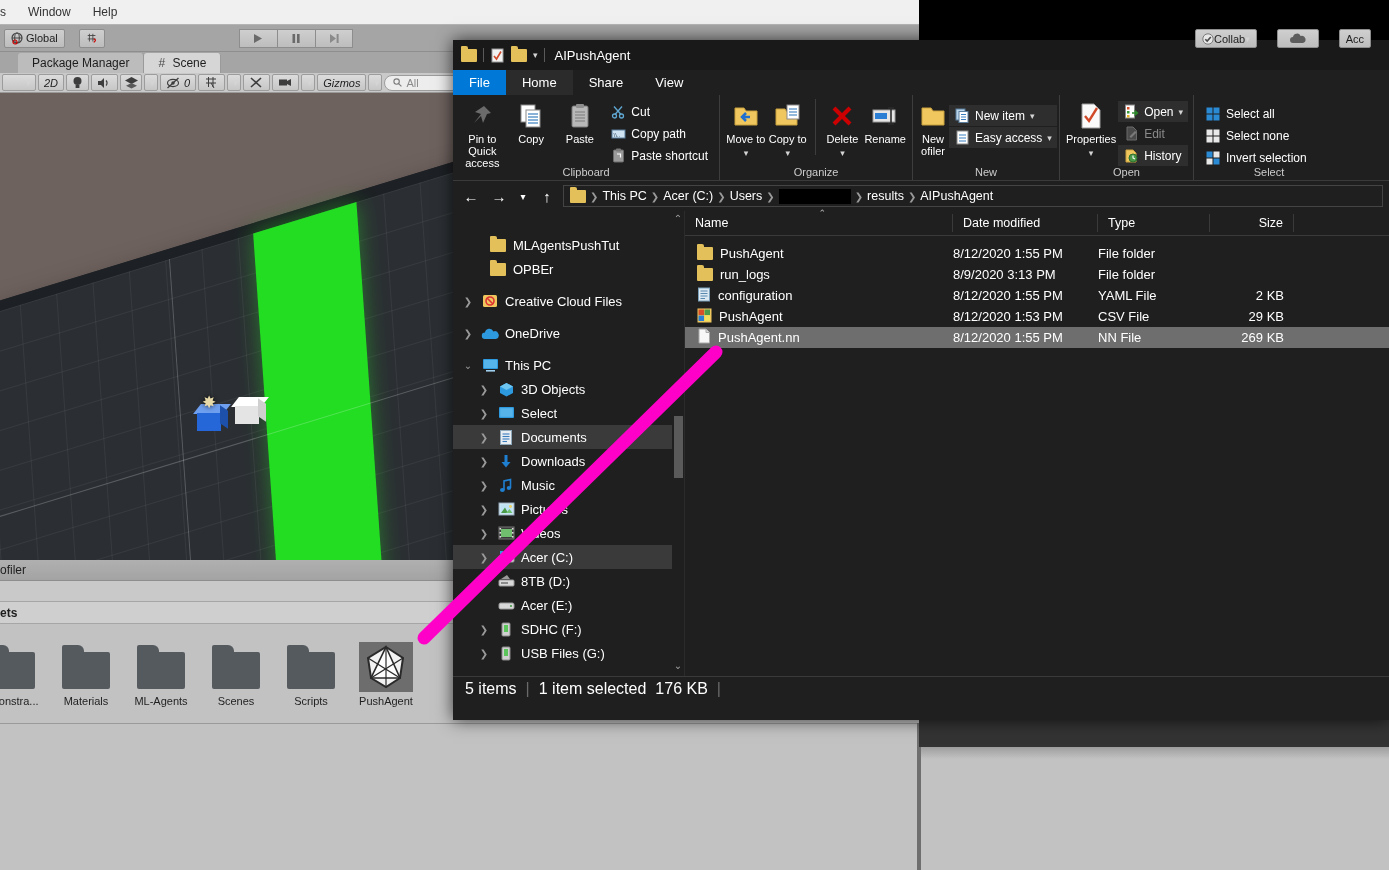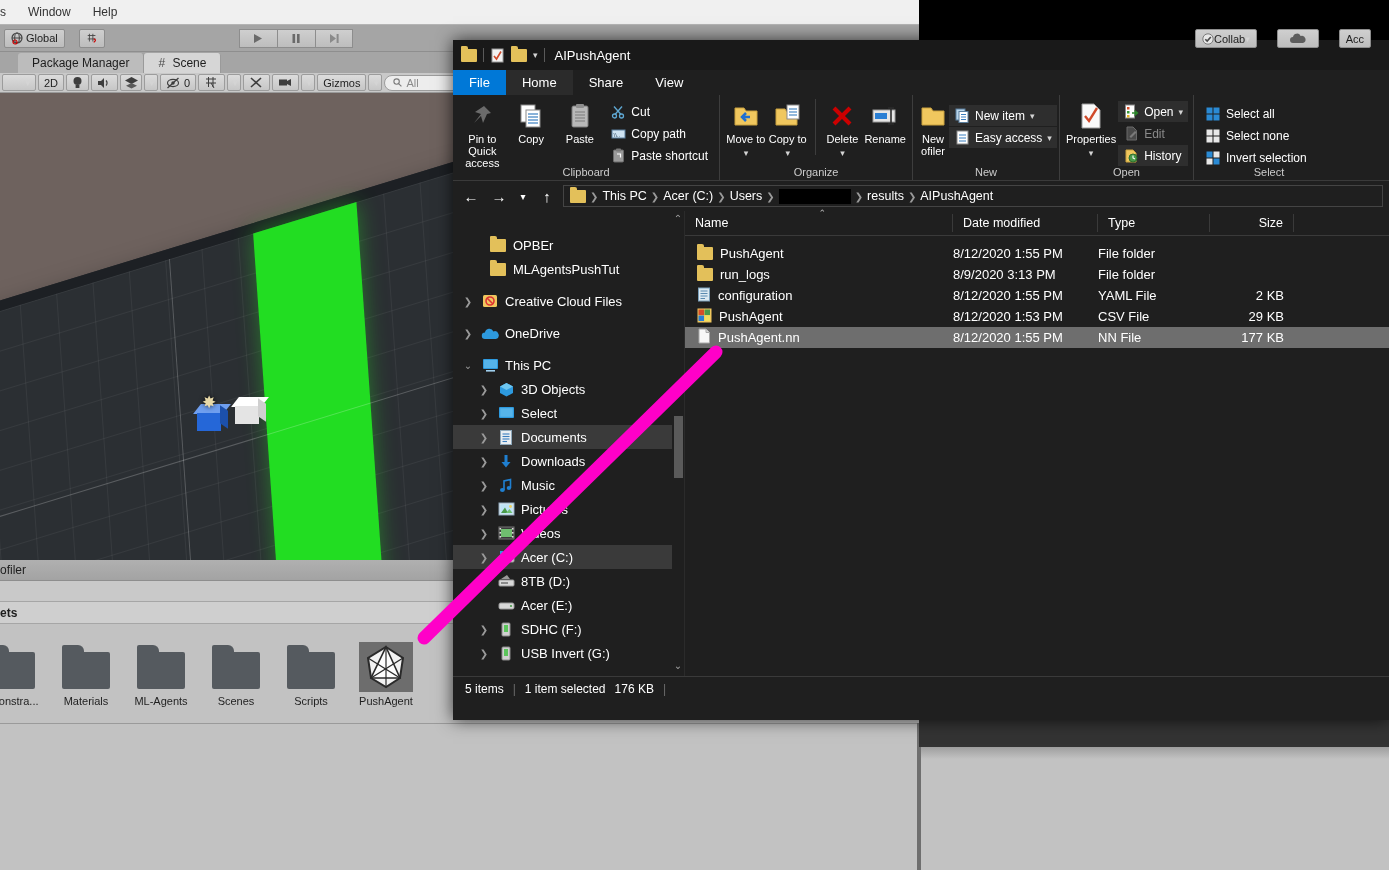--- a/index.html
+++ b/index.html
@@ -47,21 +47,21 @@
   .tab.active { background: #d6d6d6; }
   .scene-toolbar {
     position: absolute; left:0; top: 73px; width: 919px; height: 20px;
     background: #c9c9c9; border-bottom: 1px solid #9a9a9a;
     display: flex; align-items: center; padding: 0 2px;
   }
   .st-b {
     height:17px; min-width: 22px; padding: 0 5px; margin-right: 2px;
     background: linear-gradient(#dcdcdc,#c6c6c6); border:1px solid #9c9c9c;
     border-radius: 2px; font-size: 11px; color:#1d1d1d;
-    display:flex; align-items:center; justify-content:flex-end; gap:2px;
+    display:flex; align-items:center; justify-content:flex-end; gap:2px;font-style:italic;
   }
   .st-search {
     height: 16px; width: 150px; background: #ededed; border:1px solid #9c9c9c;
     border-radius: 8px; font-size: 11px; color: #8a8a8a;
     display:flex; align-items:center; padding: 0 8px; gap: 4px;
   }
 
   
   .scene-view {
     position: absolute; left: 0; top: 93px; width: 919px; height: 467px;
@@ -261,21 +261,21 @@
   .frow { height:21px; display:flex; align-items:center; font-size:13px; color:#fff; }
   .frow.sel { background:#6e6e6e; color:#ffffff; }
   .frow .c-name { width:268px; display:flex; align-items:center; gap:7px;
      padding-left:12px; }
   .frow .c-date { width:145px; }
   .frow .c-type { width:112px; }
   .frow .c-size { width:84px; text-align:right; padding-right:10px; }
 
   .status {
     height:24px; background:#1f1f1f; border-top:1px solid #3a3a3a;
-    display:flex; align-items:center; gap:9px; font-size:12px; color:#ffffff;
+    display:flex; align-items:center; gap:9px; font-size:16px; color:#ffffff;
     padding: 0 12px;
   }
   .status .bar { color:#6a6a6a; }
 
   .arrow-svg { position:absolute; left:0; top:0; pointer-events:none; z-index: 50; }
 </style>
 </head>
 <body>
 
 <div id="root">
@@ -838,27 +838,27 @@
 
     <div class="fe-body">
 
       <div class="navpane">
         <div style="height:22px"></div>
 
         <div class="nrow" style="padding-left:36px;">
           <span class="ni">
               <span class="qico"></span>
             </span>
-          <span>OPBEr</span>
+          <span>MLAgentsPushTut</span>
         </div>
         <div class="nrow" style="padding-left:36px;">
           <span class="ni">
               <span class="qico"></span>
             </span>
-          <span>MLAgentsPushTut</span>
+          <span>OPBEr</span>
         </div>
 
         <div style="height:8px"></div>
 
         <div class="nrow" style="padding-left:8px;">
           <span class="exp">❯</span>
           <span class="ni">
             <svg width="16" height="14" viewBox="0 0 16 14">
                 <rect x="1" y="1" width="14" height="12" rx="1.5" fill="#f0c75e"></rect>
                 <circle cx="8" cy="7" r="4" fill="none" stroke="#d33" stroke-width="1.6"></circle>
@@ -1039,21 +1039,21 @@
         </div>
 
         <div class="nrow" style="padding-left:24px;">
           <span class="exp">❯</span>
           <span class="ni">
             <svg width="12" height="15" viewBox="0 0 12 15">
                 <rect x="2" y="1" width="8" height="13" rx="1" fill="#d0d0d0" stroke="#8a8a8a"></rect>
                 <rect x="4" y="3" width="4" height="7" fill="#5bc45b"></rect>
               </svg>
           </span>
-          <span>USB Invert (G:)</span>
+          <span>USB Files (G:)</span>
         </div>
 
         <div style="height:8px"></div>
 
         <div class="nrow" style="padding-left:8px;">
           
           
           
         </div>
 
@@ -1146,21 +1146,21 @@
             <span>
               <svg width="14" height="16" viewBox="0 0 14 16">
                   <path d="M2 1 h7 l3.5 3.5 V15 H2 Z" fill="#f7f7f7" stroke="#a8a8a8"></path>
                   <path d="M9 1 v3.5 h3.5" fill="#dcdcdc" stroke="#a8a8a8"></path>
                 </svg>
             </span>
             <span>PushAgent.nn</span>
           </div>
           <div class="c-date">8/12/2020 1:55 PM</div>
           <div class="c-type">NN File</div>
-          <div class="c-size">177 KB</div>
+          <div class="c-size">269 KB</div>
         </div>
       </div>
     </div>
 
     <div class="status">
       <span>5 items</span>
       <span class="bar">|</span>
       <span>1 item selected</span>
       <span>176 KB</span>
       <span class="bar">|</span>

